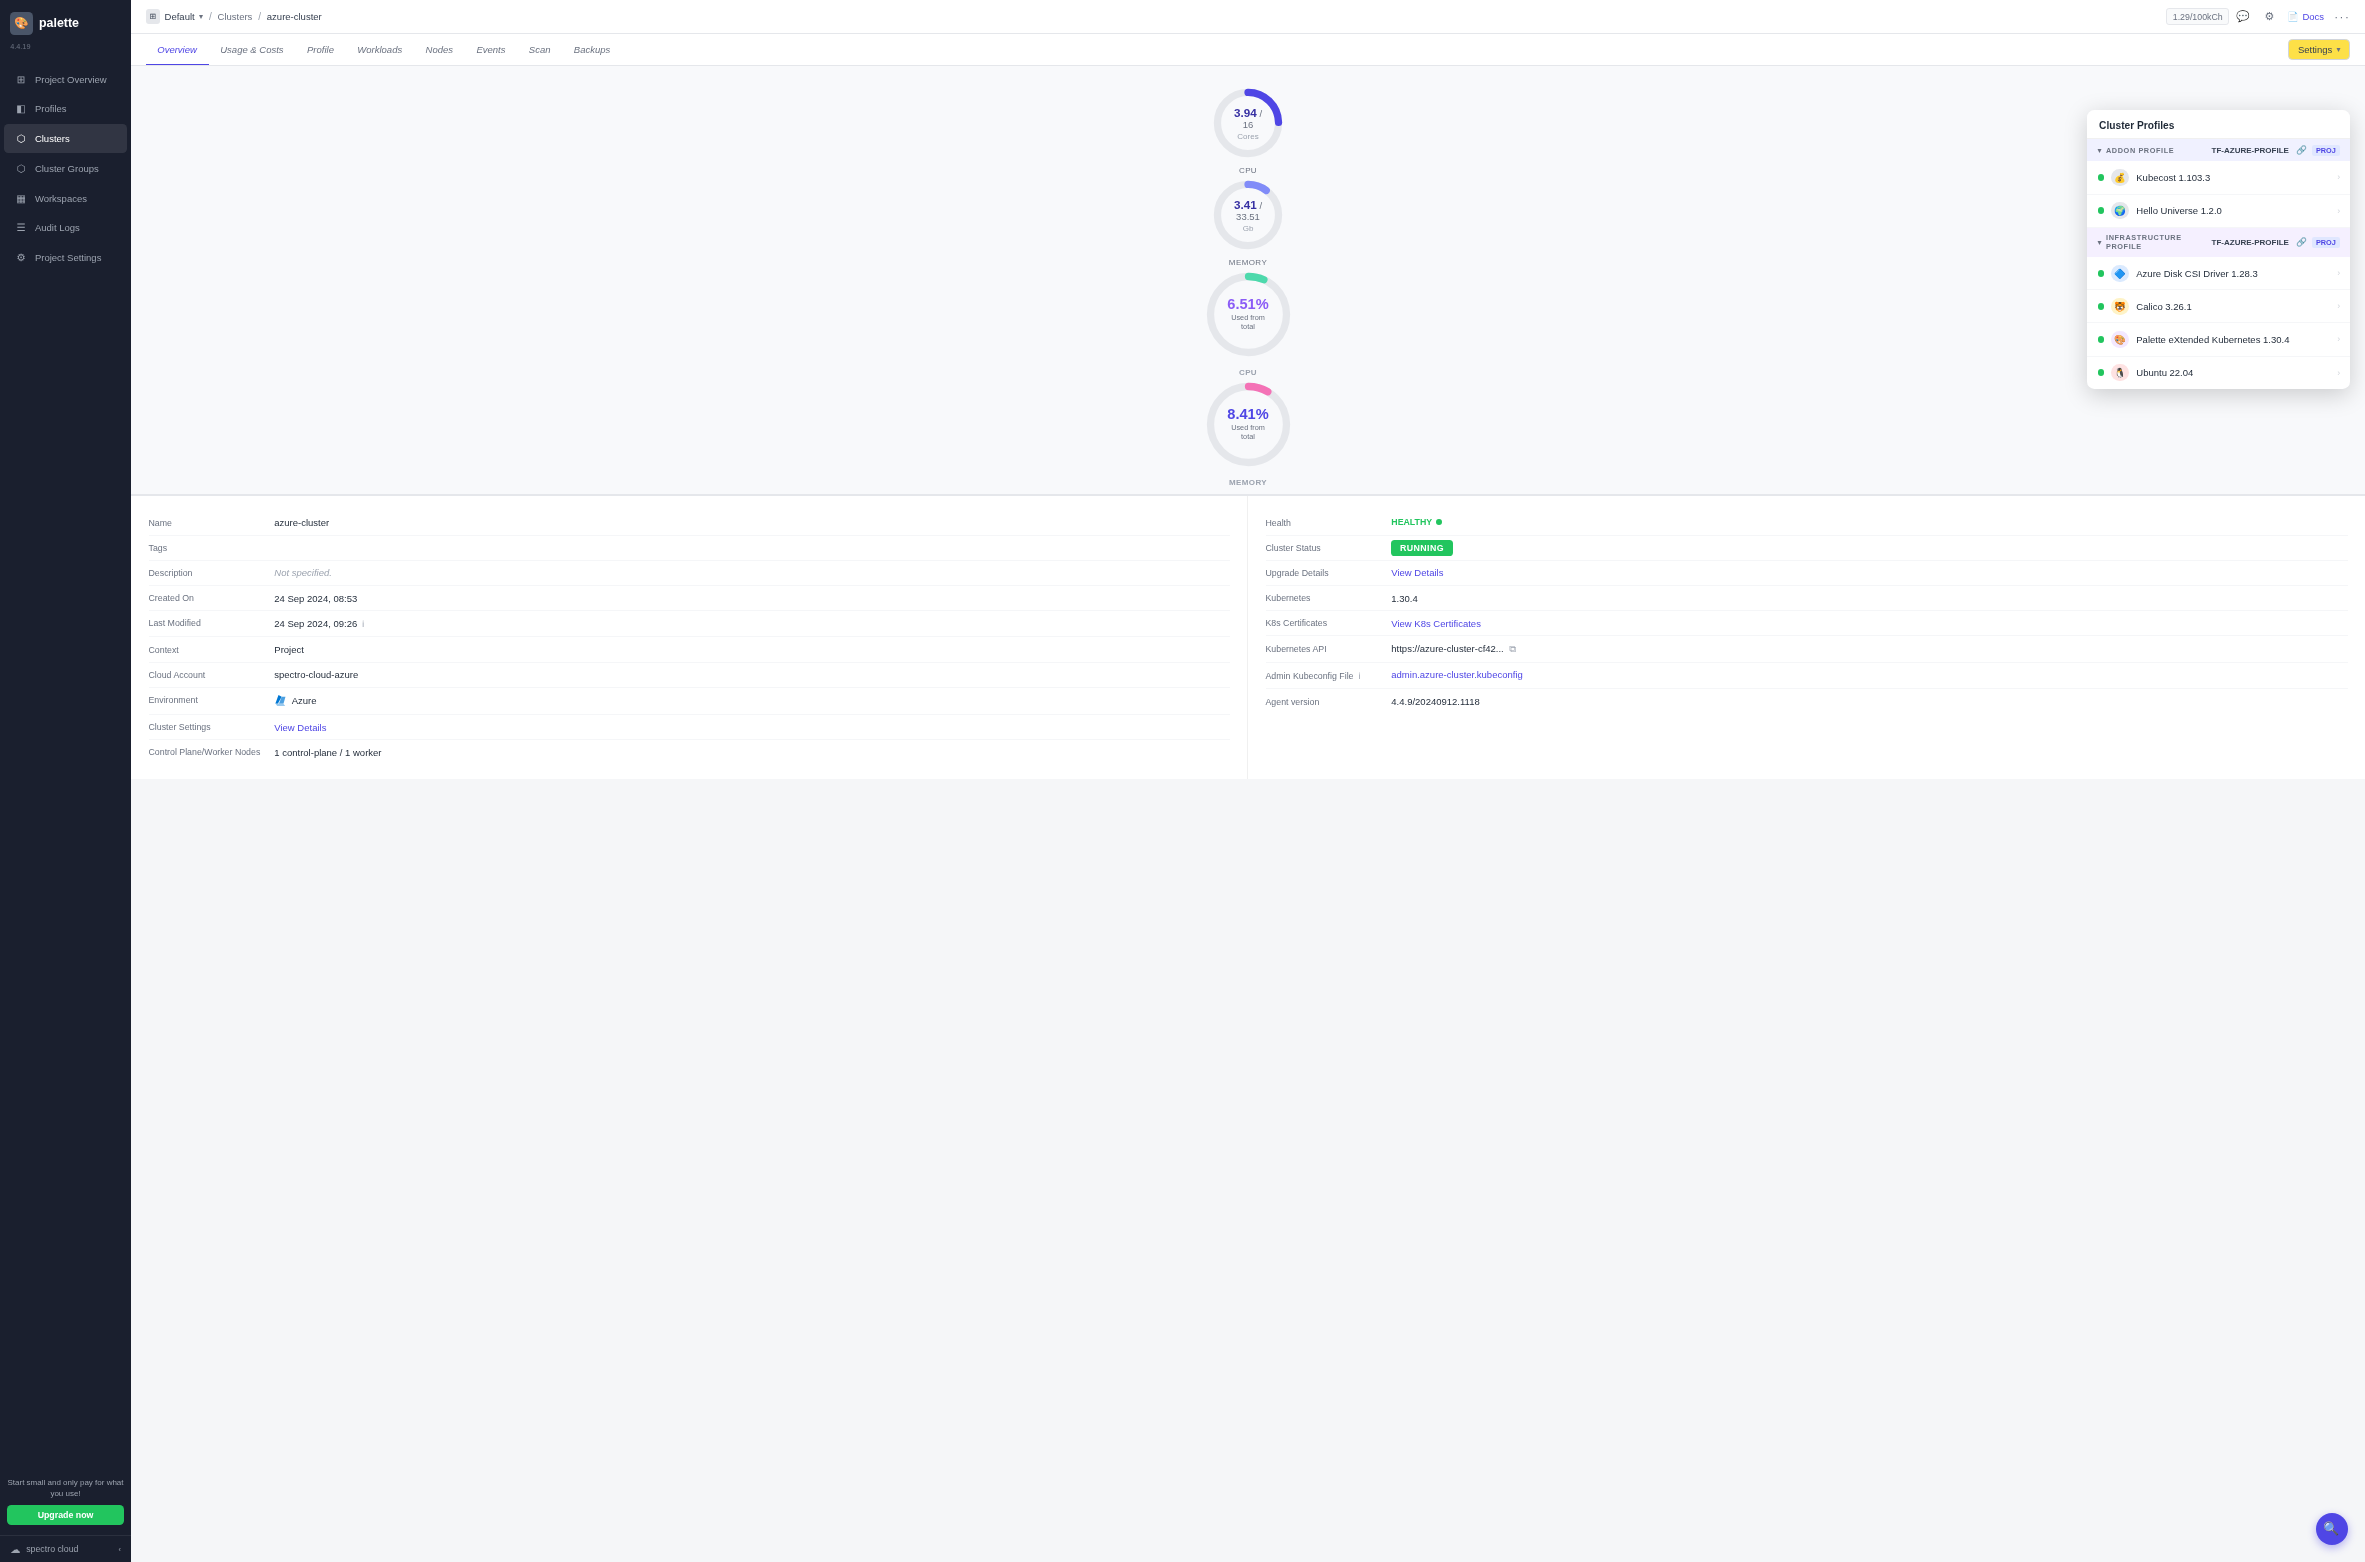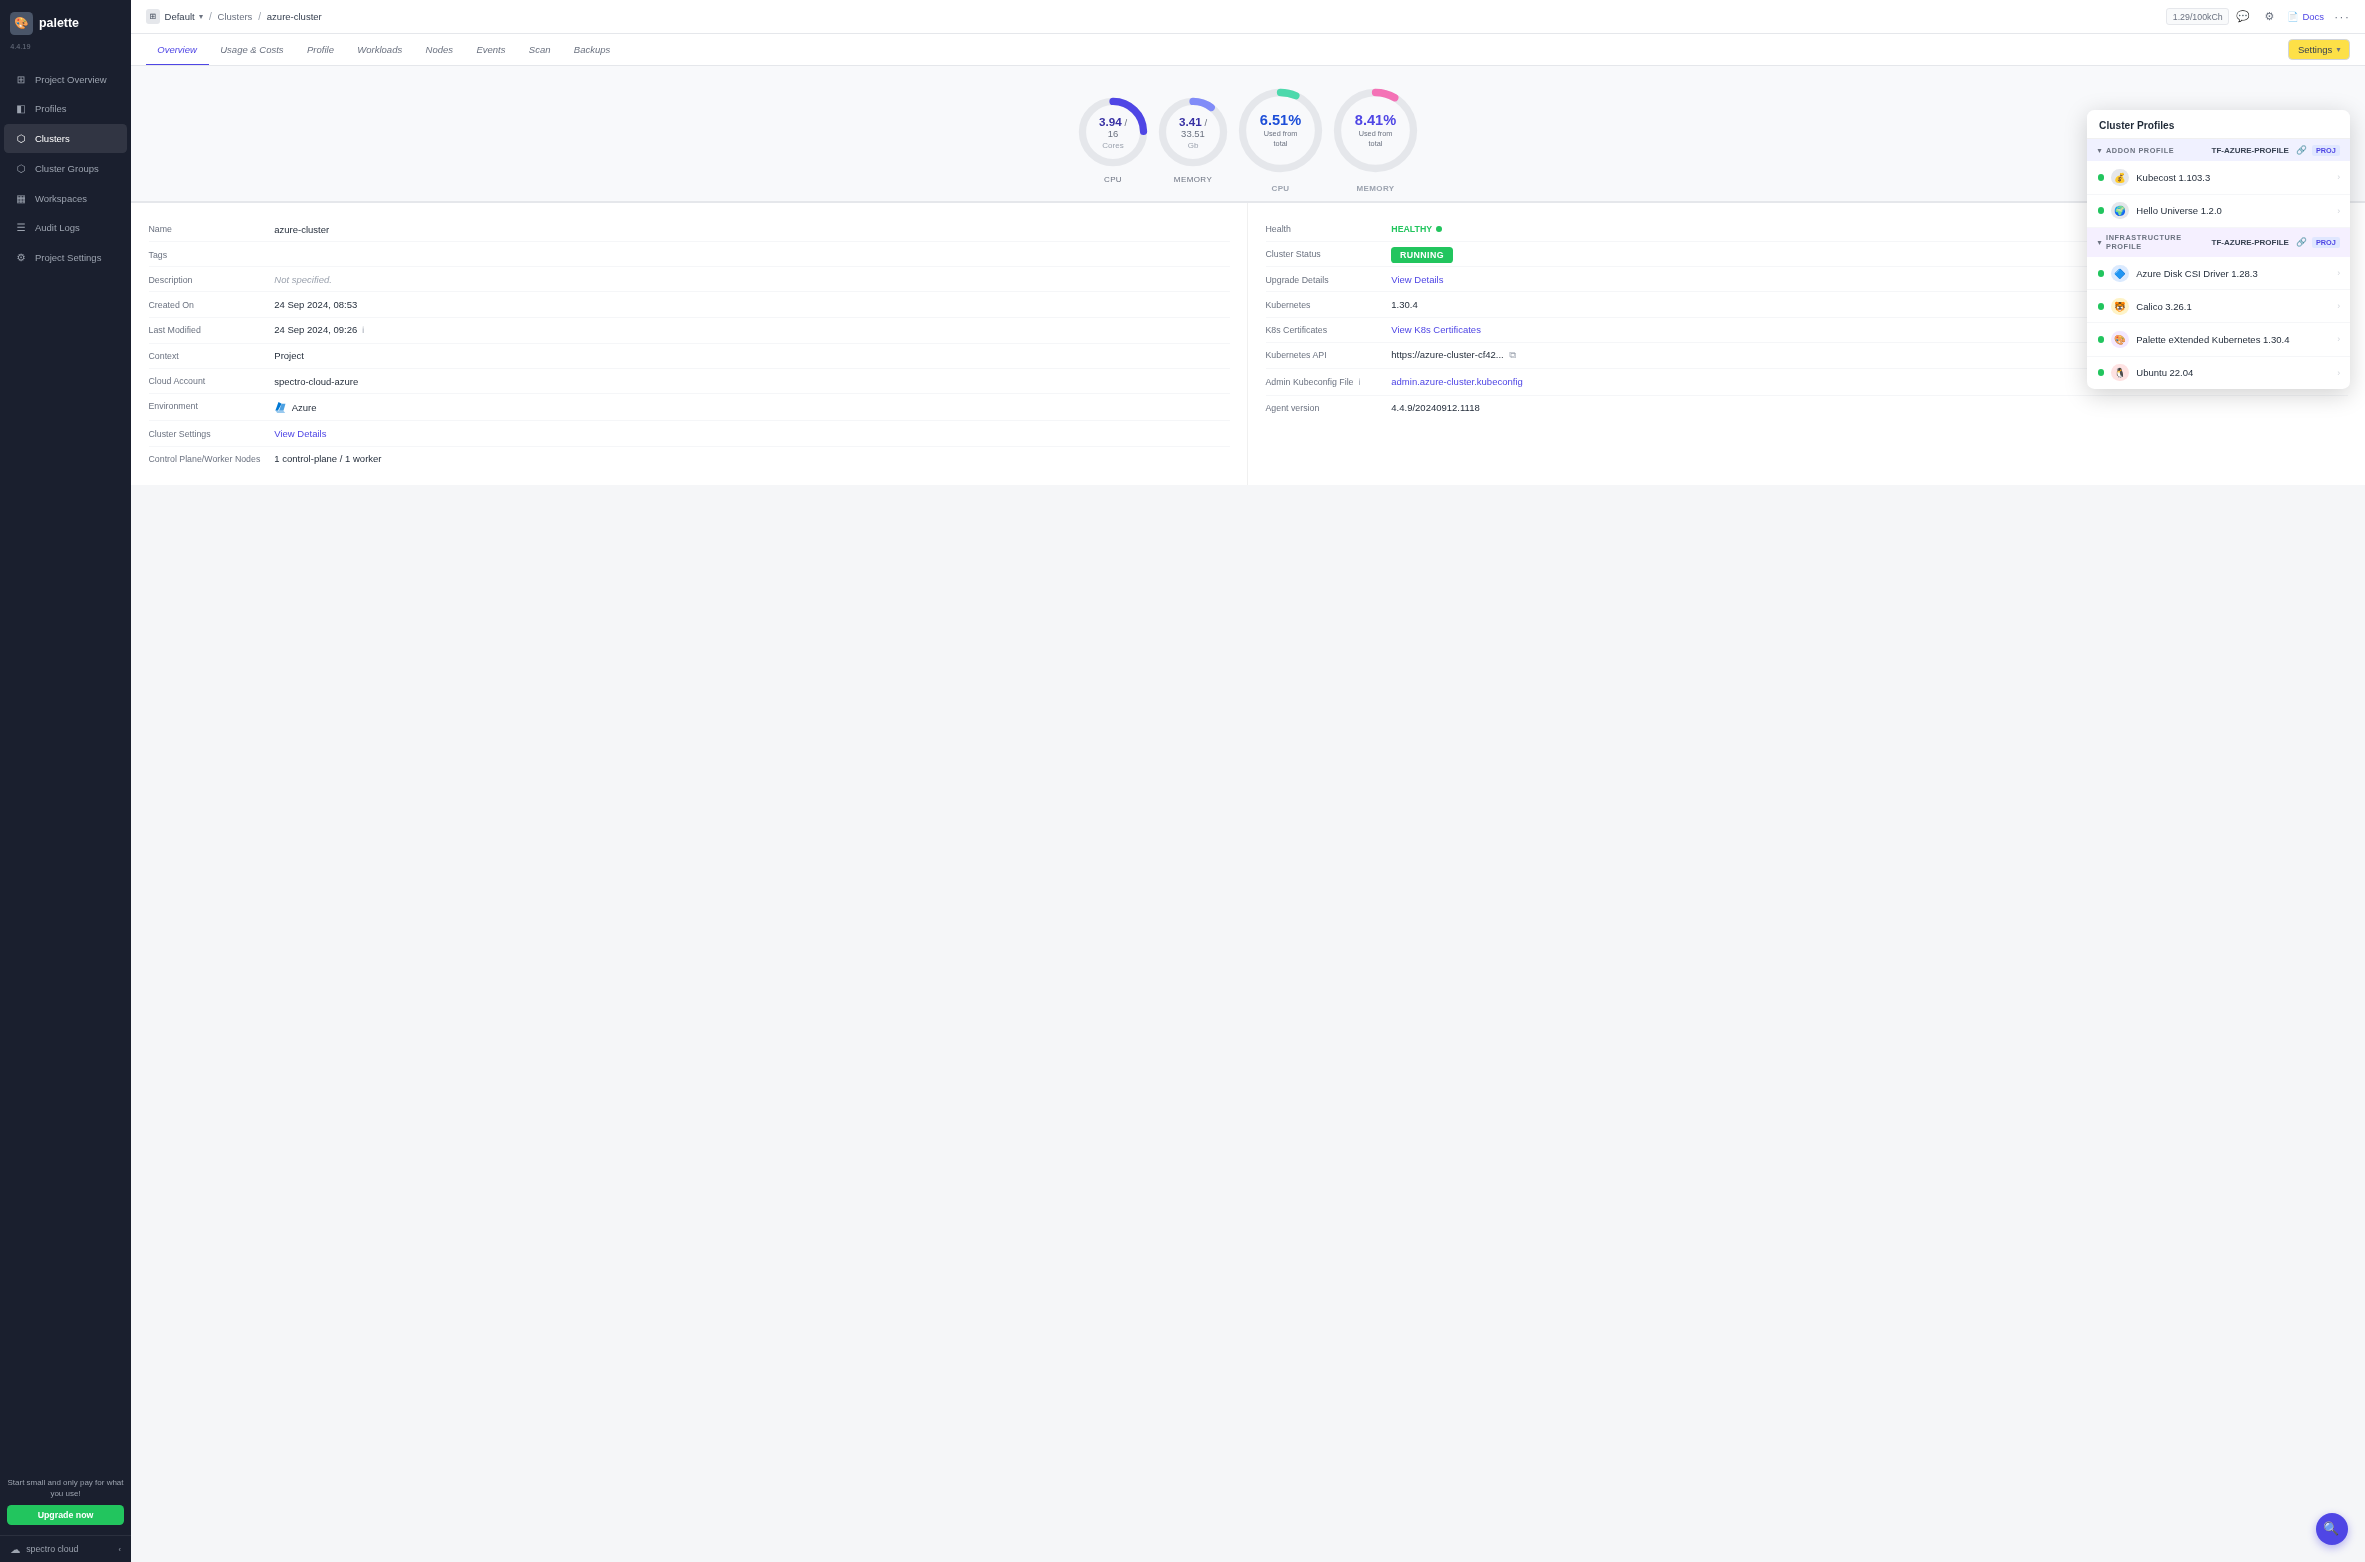--- a/index.html
+++ b/index.html
@@ -205,21 +205,21 @@
         <span>Settings</span>
         <span class="dropdown-chevron">▾</span>
       </button>
     </div>
   </div>
 
   <div class="content">
     <div class="content-wrapper">
 
       <div class="metrics-bg">
-        <div style="display:flex; align-items:center; justify-content:center; padding: 17.5px 29px 7.3px;">
+        <div style="display:flex; justify-content:center; padding: 17.5px 29px 7.3px; flex-direction: column;">
 
           <div class="metric-donut">
             <div class="donut-wrap">
               <svg width="80" height="80" viewBox="0 0 110 110" class="donut-svg">
                 <circle cx="55" cy="55" r="42" fill="none" stroke="#e5e7eb" stroke-width="10"></circle>
                 <circle cx="55" cy="55" r="42" fill="none" stroke="#4f46e5" stroke-width="10" stroke-dasharray="263.9" stroke-dashoffset="199" stroke-linecap="round"></circle>
               </svg>
               <div class="donut-center">
                 <span style="font-size:11.7px;font-weight:700;color:#3730a3">3.94</span>
                 <span style="font-size:9.5px;color:#6b7280"> / </span>
@@ -246,21 +246,21 @@
             <div class="metric-label">MEMORY</div>
           </div>
 
           <div class="metric-donut">
             <div class="big-donut-wrap">
               <svg width="95" height="95" viewBox="0 0 130 130" style="transform:rotate(-90deg)">
                 <circle cx="65" cy="65" r="52" fill="none" stroke="#e5e7eb" stroke-width="10"></circle>
                 <circle cx="65" cy="65" r="52" fill="none" stroke="#4dd9ac" stroke-width="10" stroke-dasharray="326.7" stroke-dashoffset="305" stroke-linecap="round"></circle>
               </svg>
               <div class="big-donut-center">
-                <div class="big-donut-pct" style="color:#1d4ed8">6.51%</div>
+                <div class="big-donut-pct" style="color:#8b5cf6">6.51%</div>
                 <div class="big-donut-sub" style="font-size:7.3px;color:#6b7280;margin-top:1.5px;line-height:1.3;text-align:center">Used from total</div>
               </div>
             </div>
             <div class="big-donut-label">CPU</div>
           </div>
 
           <div class="metric-donut">
             <div class="big-donut-wrap">
               <svg width="95" height="95" viewBox="0 0 130 130" style="transform:rotate(-90deg)">
                 <circle cx="65" cy="65" r="52" fill="none" stroke="#e5e7eb" stroke-width="10"></circle>

